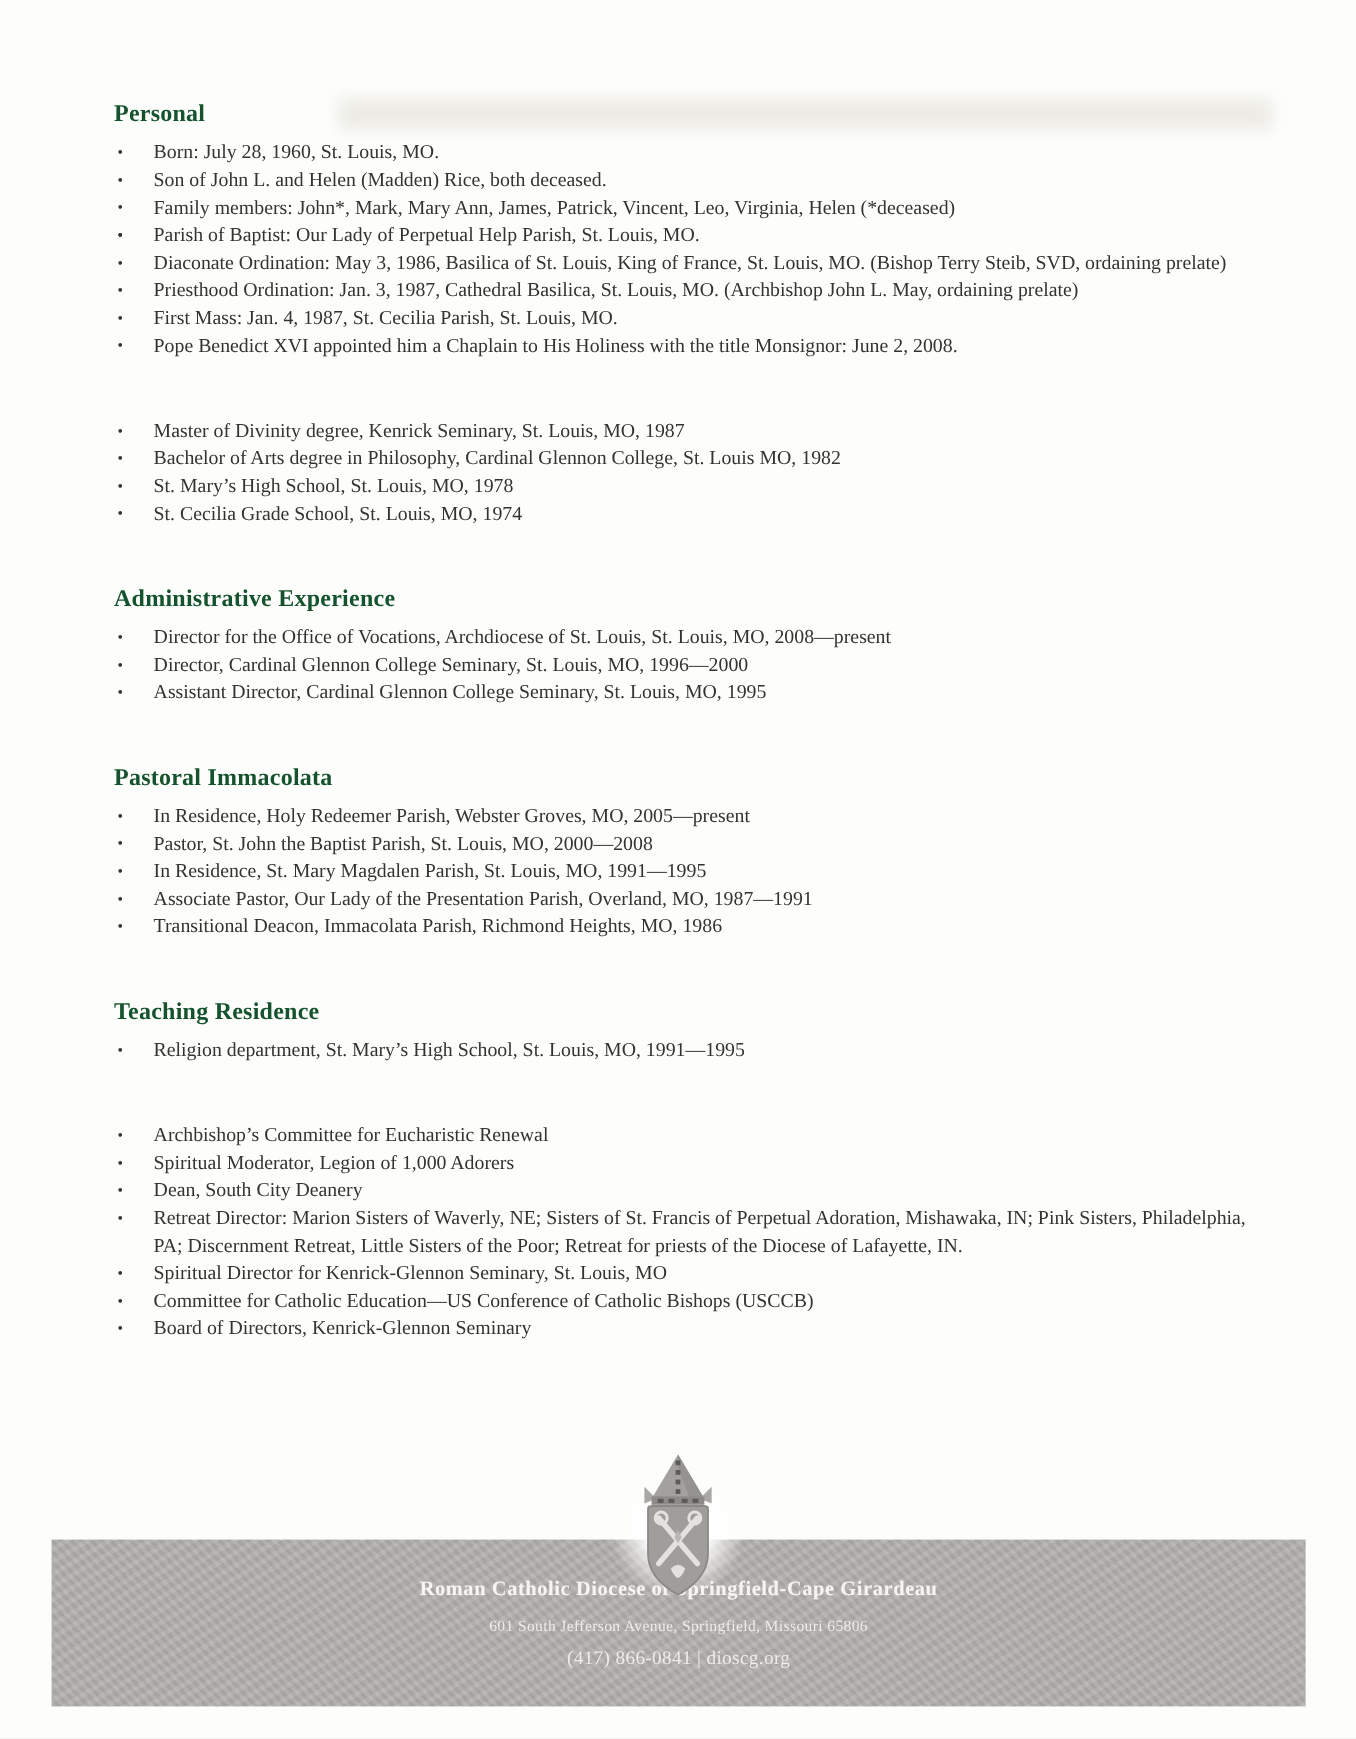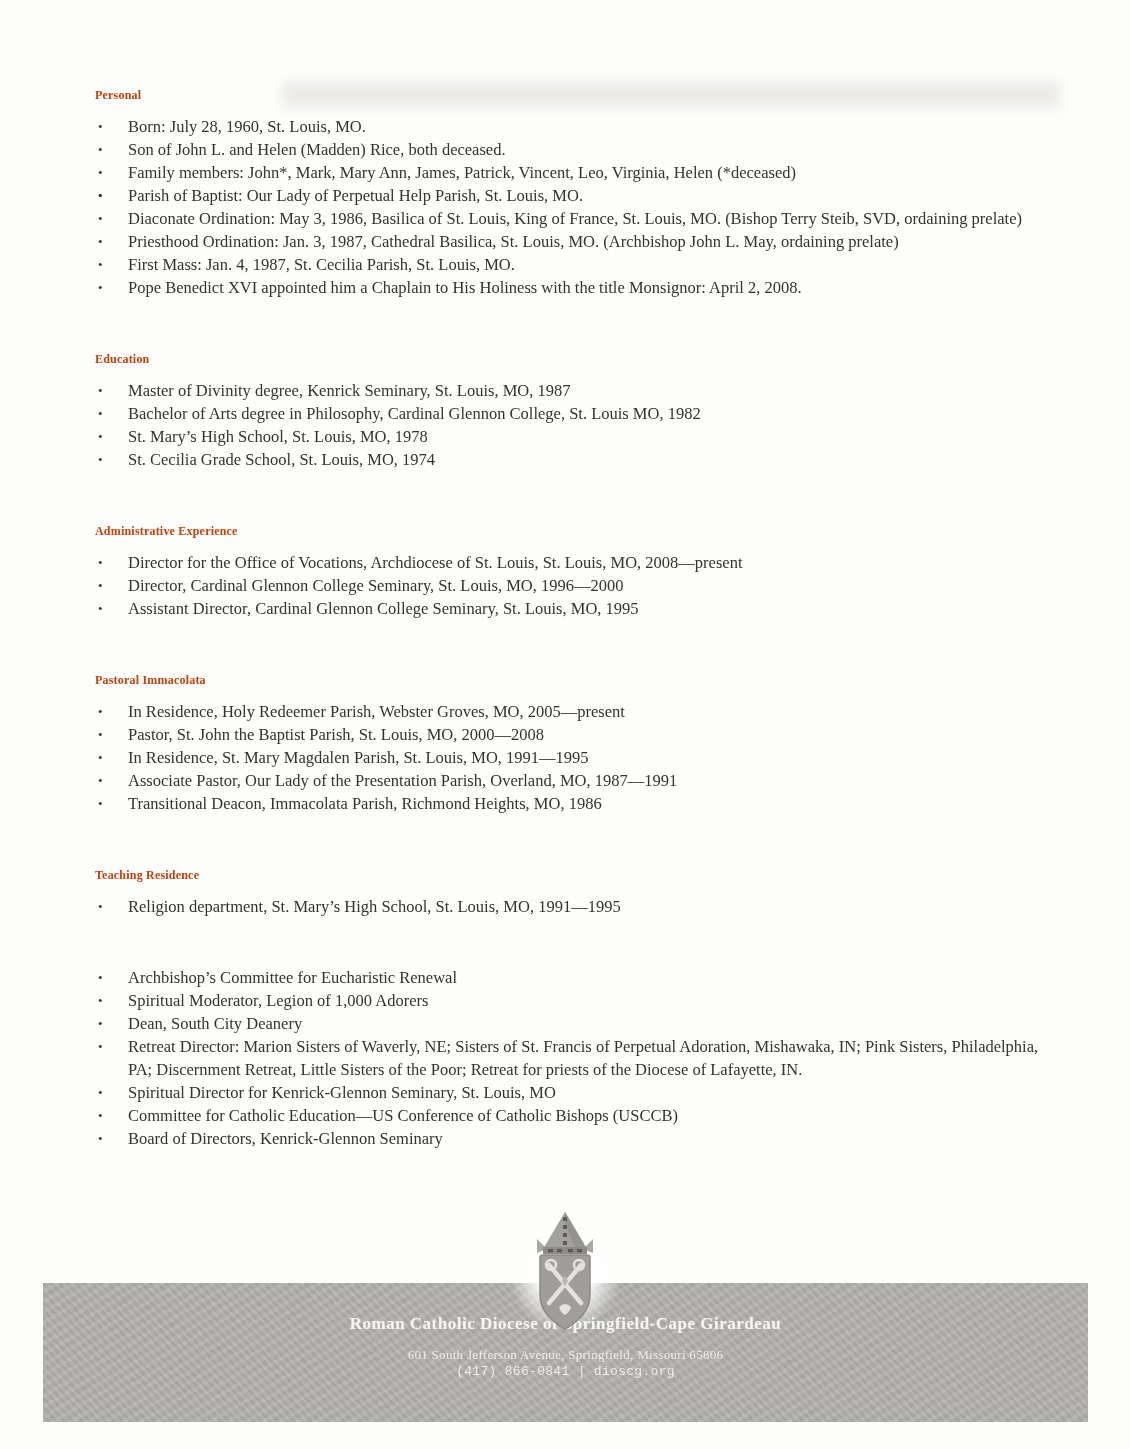--- a/index.html
+++ b/index.html
@@ -18,22 +18,22 @@
     filter:blur(6px);
     border-radius:4px;
   }
   .content{
     position:absolute;top:83px;left:95px;width:965px;
   }
   .section{margin-top:48px;}
   .section:first-child{margin-top:0;}
   .section-heading{
     margin:0 0 8px 0;
-    font-size:12px;line-height:24px;font-weight:700;
-    color:#c2410c;letter-spacing:0.2px;
+    font-size:20px;line-height:24px;font-weight:700;
+    color:#14532d;letter-spacing:0.2px;
   }
   ul.bullets{list-style:none;margin:0;padding:0;}
   ul.bullets li{
     position:relative;
     padding-left:33px;
     font-size:16.5px;line-height:23px;
     color:#34332d;
   }
   ul.bullets .bullet{
     position:absolute;left:3px;top:0;
@@ -54,24 +54,23 @@
     font-size:17px;font-weight:700;letter-spacing:0.5px;
     color:rgba(248,247,243,0.95);
     text-shadow:0 0 1px rgba(255,255,255,0.4);
   }
   .footer-address{
     margin-top:13px;
     font-size:13px;letter-spacing:0.3px;
     color:rgba(246,245,241,0.88);
   }
   .footer-contact{
-    margin-top:1px;
-    font-size:13px;letter-spacing:0.3px;
+    margin-top:11px;
+    font-size:16px;letter-spacing:0.3px;
     color:rgba(246,245,241,0.88);
-    font-family:Liberation Mono, monospace;
   }
   
   .crest{
     position:absolute;top:1209px;left:50%;transform:translateX(-50%);
     width:116px;height:126px;z-index:2;
   }
   .crest::before{ 
     content:"";
     position:absolute;left:50%;top:52%;transform:translate(-50%,-50%);
     width:150px;height:150px;
@@ -92,26 +91,25 @@
       <h2 class="section-heading">Personal</h2>
       <ul class="bullets">
         <li><span class="bullet">•</span><span>Born: July 28, 1960, St. Louis, MO.</span></li>
         <li><span class="bullet">•</span><span>Son of John L. and Helen (Madden) Rice, both deceased.</span></li>
         <li><span class="bullet">•</span><span>Family members: John*, Mark, Mary Ann, James, Patrick, Vincent, Leo, Virginia, Helen (*deceased)</span></li>
         <li><span class="bullet">•</span></li>
         <li><span class="bullet">•</span><span>Parish of Baptist: Our Lady of Perpetual Help Parish, St. Louis, MO.</span></li>
         <li><span class="bullet">•</span><span>Diaconate Ordination: May 3, 1986, Basilica of St. Louis, King of France, St. Louis, MO. (Bishop Terry Steib, SVD, ordaining prelate)</span></li>
         <li><span class="bullet">•</span><span>Priesthood Ordination: Jan. 3, 1987, Cathedral Basilica, St. Louis, MO. (Archbishop John L. May, ordaining prelate)</span></li>
         <li><span class="bullet">•</span><span>First Mass: Jan. 4, 1987, St. Cecilia Parish, St. Louis, MO.</span></li>
-        <li><span class="bullet">•</span><span>Pope Benedict XVI appointed him a Chaplain to His Holiness with the title Monsignor: April 2, 2008.</span></li>
+        <li><span class="bullet">•</span><span>Pope Benedict XVI appointed him a Chaplain to His Holiness with the title Monsignor: June 2, 2008.</span></li>
       </ul>
     </section>
 
     <section class="section">
-      <h2 class="section-heading">Education</h2>
       <ul class="bullets">
         <li><span class="bullet">•</span><span>Master of Divinity degree, Kenrick Seminary, St. Louis, MO, 1987</span></li>
         <li><span class="bullet">•</span><span>Bachelor of Arts degree in Philosophy, Cardinal Glennon College, St. Louis MO, 1982</span></li>
         <li><span class="bullet">•</span><span>St. Mary’s High School, St. Louis, MO, 1978</span></li>
         <li><span class="bullet">•</span><span>St. Cecilia Grade School, St. Louis, MO, 1974</span></li>
       </ul>
     </section>
 
     <section class="section">
       <h2 class="section-heading">Administrative Experience</h2>

